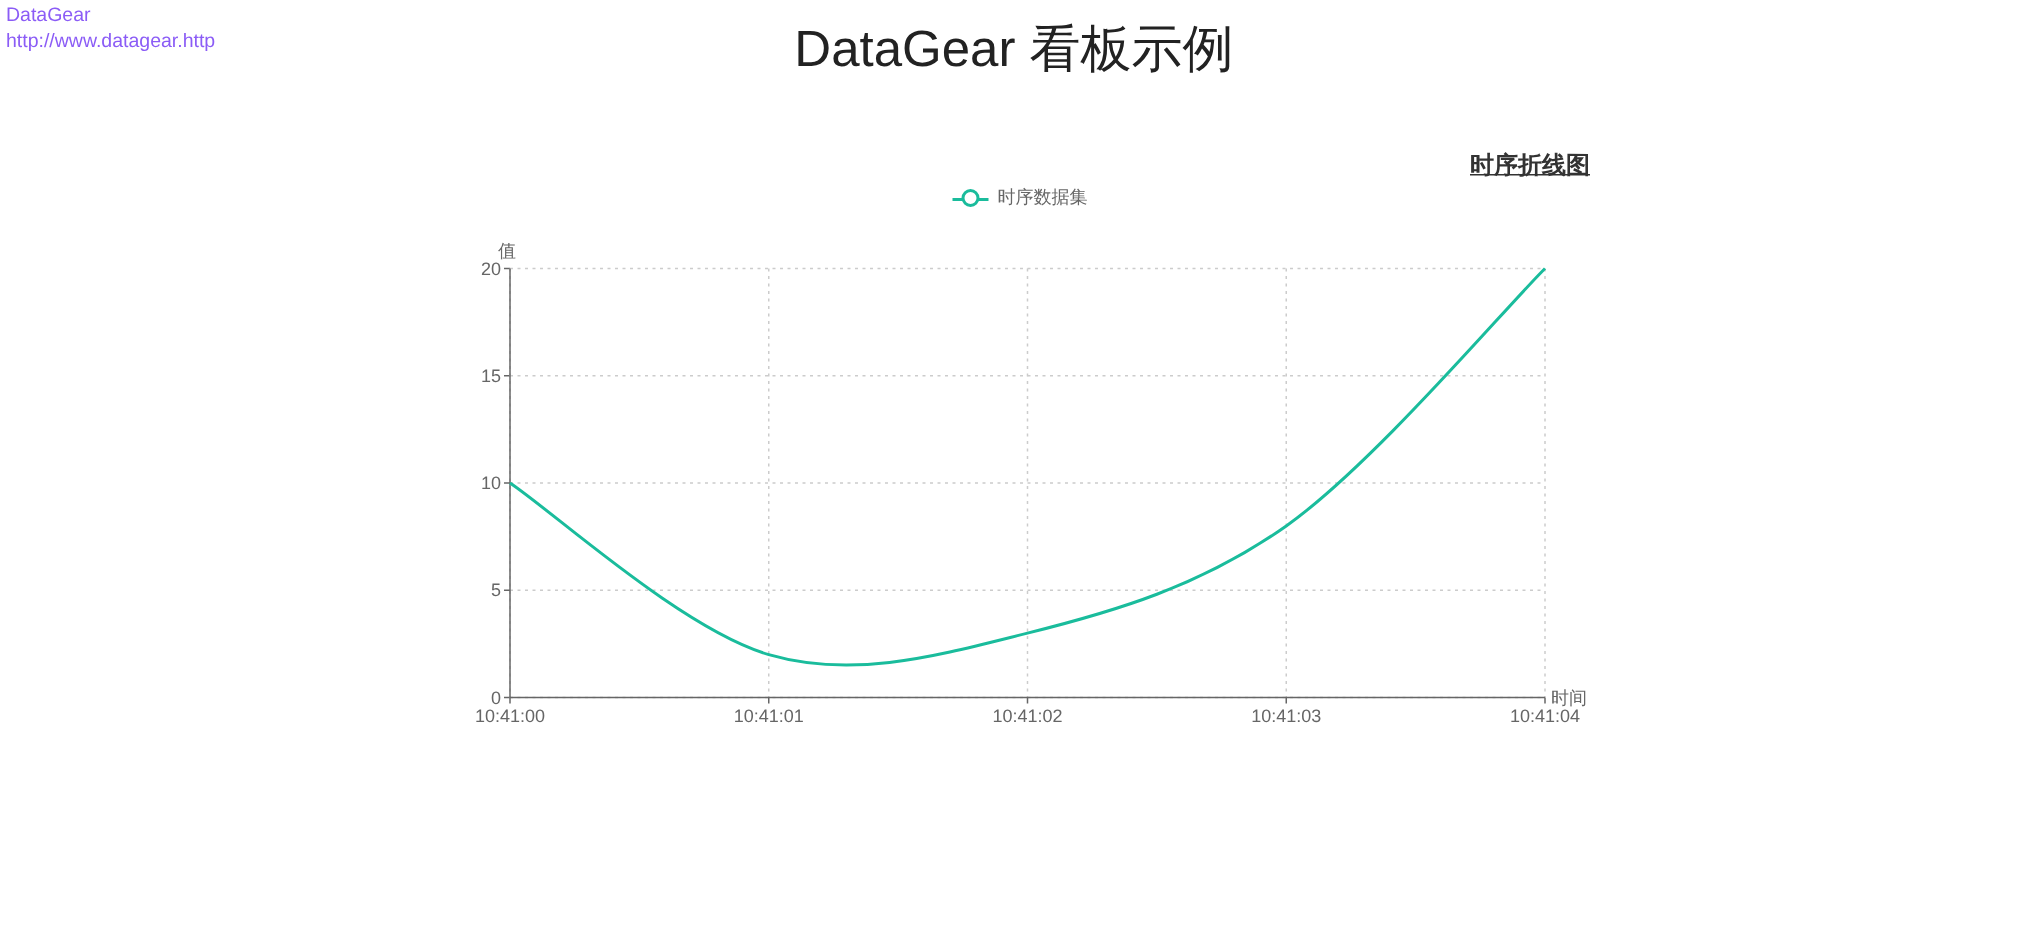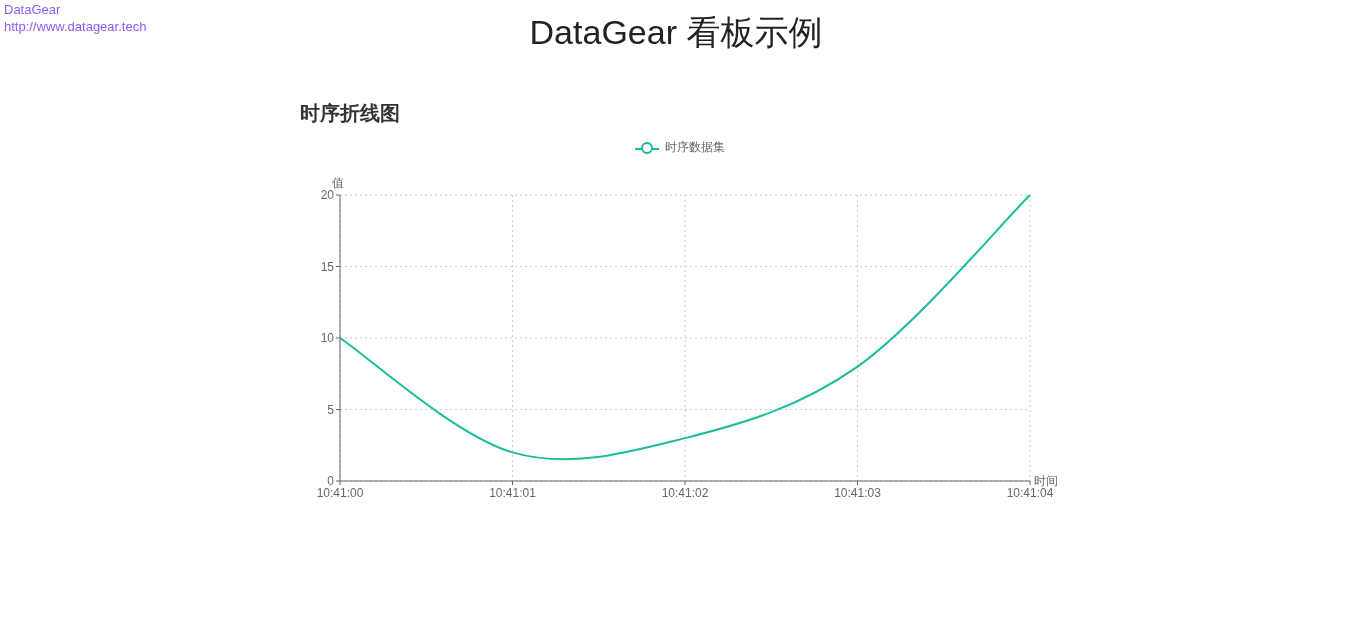--- a/index.html
+++ b/index.html
@@ -31,28 +31,29 @@
     color: #222;
   }
   .chart-wrap {
     position: absolute;
     left: 300px;
     top: 100px;
     width: 760px;
     height: 400px;
   }
   .chart-title {
-    text-align: left;
+    text-align: right;
     font-weight: 700;
-    font-size: 20px;
+    font-size: 16px;
     color: #333;
+    text-decoration: underline;
   }
   .legend {
     text-align: center;
-    margin-top: 12px;
+    margin-top: 2px;
     font-size: 12px;
     color: #666;
   }
   .legend-item {
     display: inline-flex;
     align-items: center;
     gap: 6px;
   }
   .legend-swatch {
     display: inline-block;
@@ -83,21 +84,21 @@
   .grid-line { stroke: #ccc; stroke-width: 1; stroke-dasharray: 2 3; }
   .tick-label { font-size: 12px; fill: #666; }
   .axis-name { font-size: 12px; fill: #666; }
   .series-line { fill: none; stroke-width: 2; }
 </style>
 </head>
 <body>
 
 <div class="topleft">
   <div>DataGear</div>
-  <div>http://www.datagear.tech</div>
+  <div>http://www.datagear.http</div>
 </div>
 
 <div class="main-title">DataGear 看板示例</div>
 
 <div class="chart-wrap">
   <div class="chart-title">时序折线图</div>
   <div class="legend">
     <span class="legend-item">
       <span class="legend-swatch">
         <span class="legend-line"></span>

